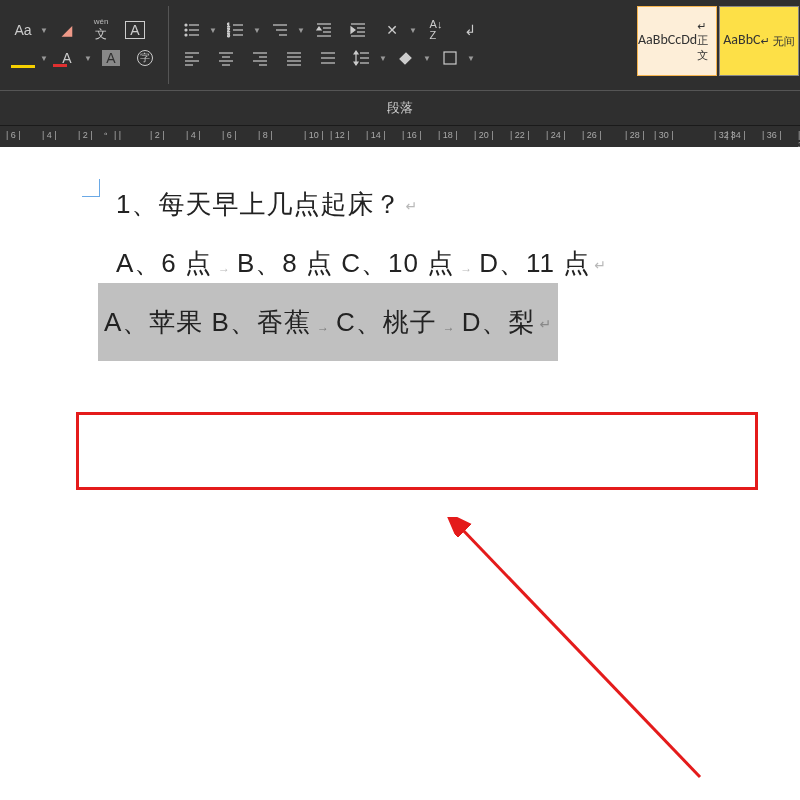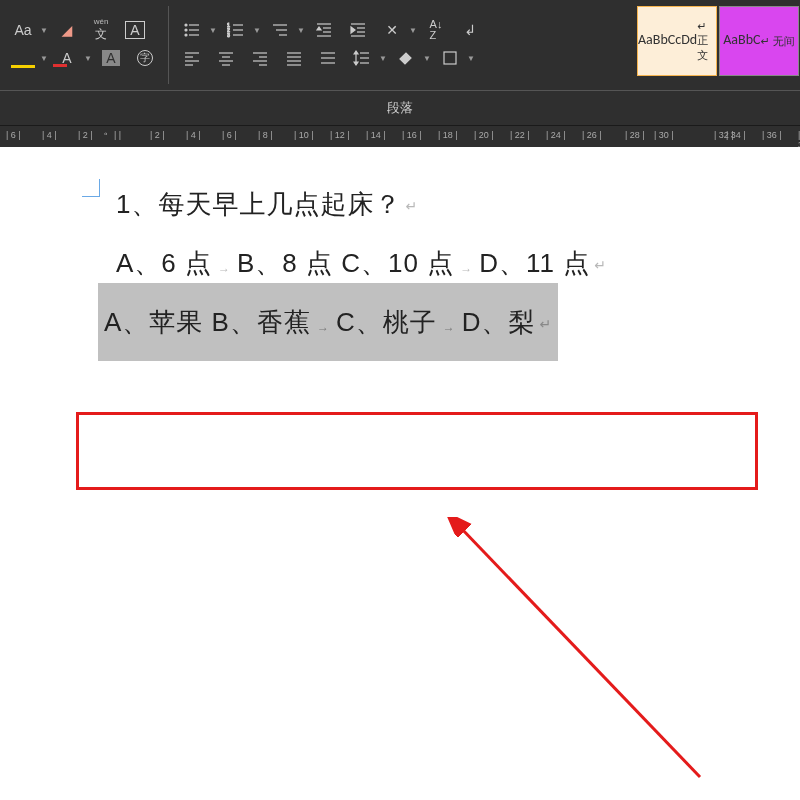--- a/index.html
+++ b/index.html
@@ -216,41 +216,41 @@
           </div>
           <span class="dd">▼</span>
       </div>
     </div>
 
     <div class="styles">
       <div class="style-box selected">
         <div class="style-sample">AaBbCcDd</div>
         <div class="style-name">↵ 正文</div>
       </div>
-      <div class="style-box" style="background:#d946ef;">
+      <div class="style-box" style="background:#fde047;">
         <div class="style-sample">AaBbC</div>
         <div class="style-name">↵ 无间</div>
       </div>
     </div>
   </div>
 
   <div class="group-label">段落</div>
 </div>
 
 <div class="ruler">
   <span class="indent">◦</span>
 <span class="tick" style="left: 6px;">| 6 |</span>
     <span class="tick" style="left: 42px;">| 4 |</span>
     <span class="tick" style="left: 78px;">| 2 |</span>
     <span class="tick" style="left: 114px;">|  |</span>
     <span class="tick" style="left: 150px;">| 2 |</span>
     <span class="tick" style="left: 186px;">| 4 |</span>
     <span class="tick" style="left: 222px;">| 6 |</span>
     <span class="tick" style="left: 258px;">| 8 |</span>
-    <span class="tick" style="left: 294px;">| 10 |</span>
+    <span class="tick" style="left: 304px;">| 10 |</span>
     <span class="tick" style="left: 330px;">| 12 |</span>
     <span class="tick" style="left: 366px;">| 14 |</span>
     <span class="tick" style="left: 402px;">| 16 |</span>
     <span class="tick" style="left: 438px;">| 18 |</span>
     <span class="tick" style="left: 474px;">| 20 |</span>
     <span class="tick" style="left: 510px;">| 22 |</span>
     <span class="tick" style="left: 546px;">| 24 |</span>
     <span class="tick" style="left: 582px;">| 26 |</span>
     <span class="tick" style="left: 625px;">| 28 |</span>
     <span class="tick" style="left: 654px;">| 30 |</span>

